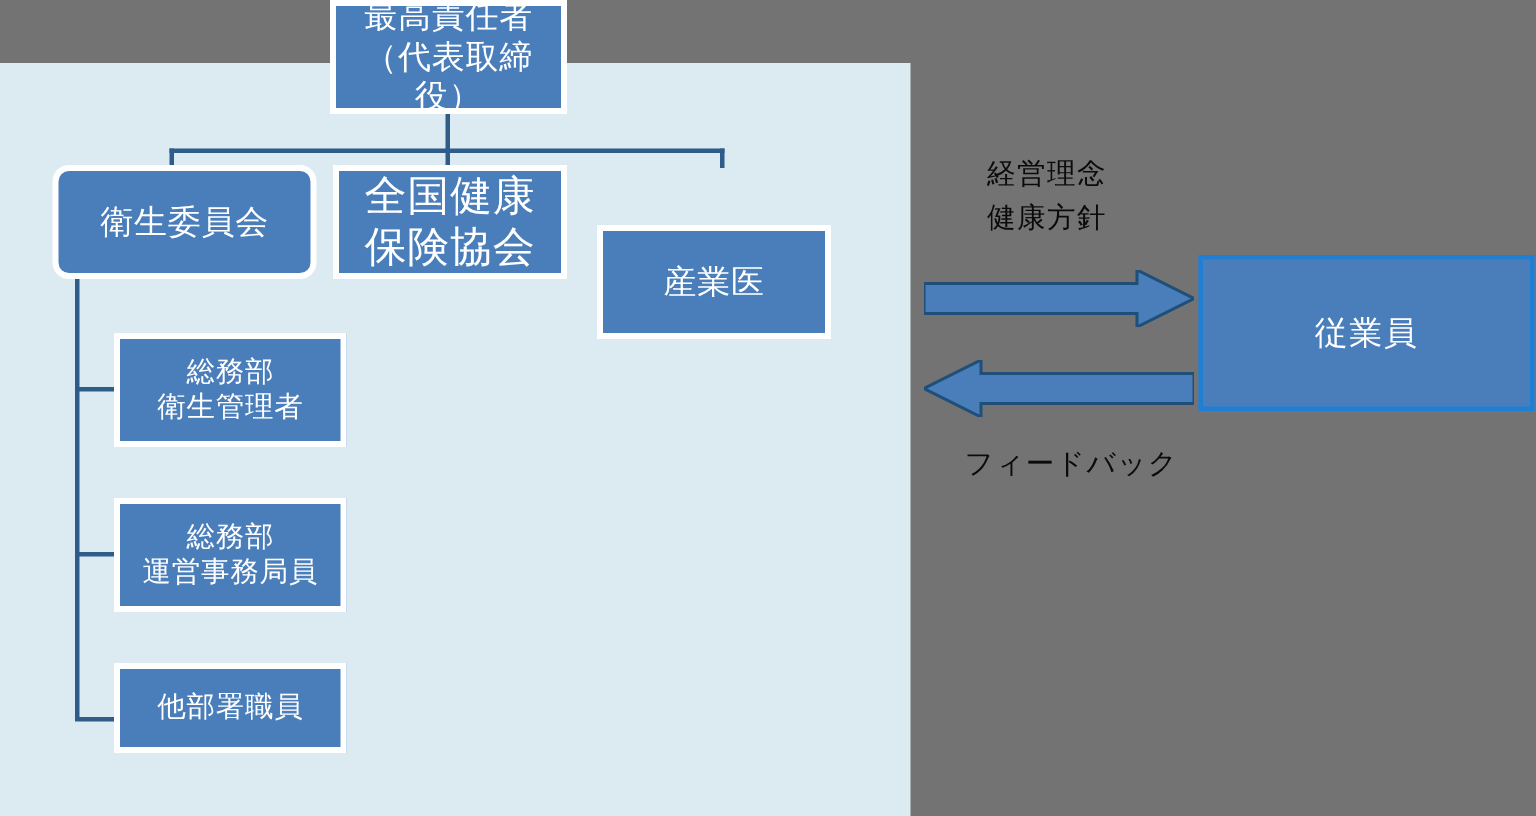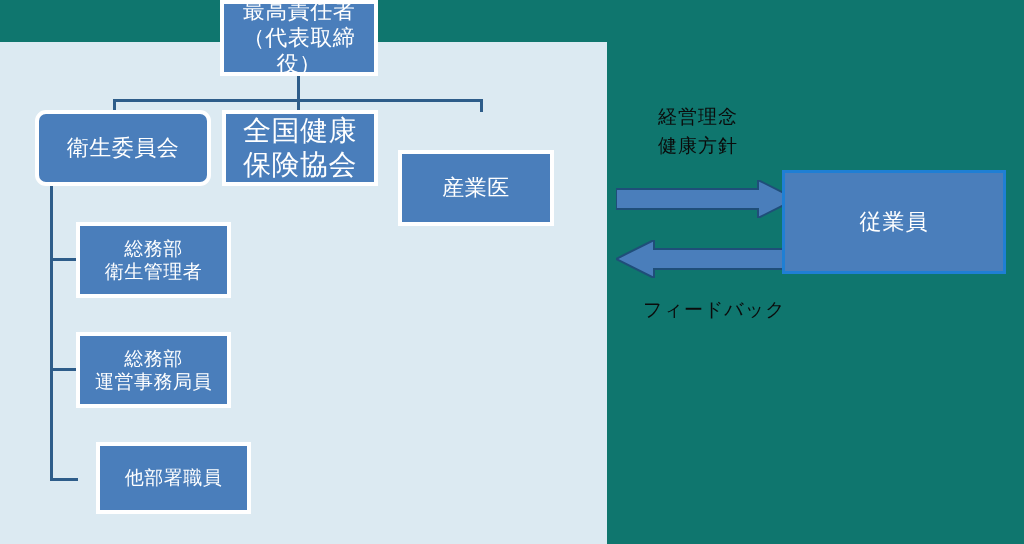--- a/index.html
+++ b/index.html
@@ -4,21 +4,21 @@
 <style>
   html, body {
     margin: 0;
     padding: 0;
     background: #050505;
   }
   #canvas {
     position: relative;
     width: 1024px;
     height: 544px;
-    background: #0f766e;
+    background: #737373;
     font-family: "Liberation Sans", "DejaVu Sans", sans-serif;
     overflow: hidden;
   }
 
   
   .panel {
     position: absolute;
     left: 0px;
     top: 42px;
     width: 607px;
@@ -50,26 +50,26 @@
     white-space: pre-line;
     font-weight: 400;
   }
 
   #node-chief      { left: 220px; top: 0px;   width: 158px; height: 76px;  font-size: 22px; z-index: 5; }
   #node-committee  { left: 35px;  top: 110px; width: 176px; height: 76px;  font-size: 22px; border-radius: 11px; }
   #node-insurance  { left: 222px; top: 110px; width: 156px; height: 76px;  font-size: 28px; }
   #node-doctor     { left: 398px; top: 110px; width: 156px; height: 76px;  font-size: 22px; margin-top: 40px; }
   #node-hygiene    { left: 76px;  top: 222px; width: 155px; height: 76px;  font-size: 19px; }
   #node-secretariat{ left: 76px;  top: 332px; width: 155px; height: 76px;  font-size: 19px; }
-  #node-otherstaff { left: 76px;  top: 442px; width: 155px; height: 72px;  font-size: 19px; margin-left: 20px; }
+  #node-otherstaff { left: 76px;  top: 442px; width: 155px; height: 60px;  font-size: 19px; }
 
   
   #node-employee {
     position: absolute;
-    left: 782px;
+    left: 799px;
     top: 170px;
     width: 224px;
     height: 104px;
     box-sizing: border-box;
     background: #4a7ebb;
     border: 3px solid #1f7fd4;
     color: #ffffff;
     display: flex;
     align-items: center;
     justify-content: center;

